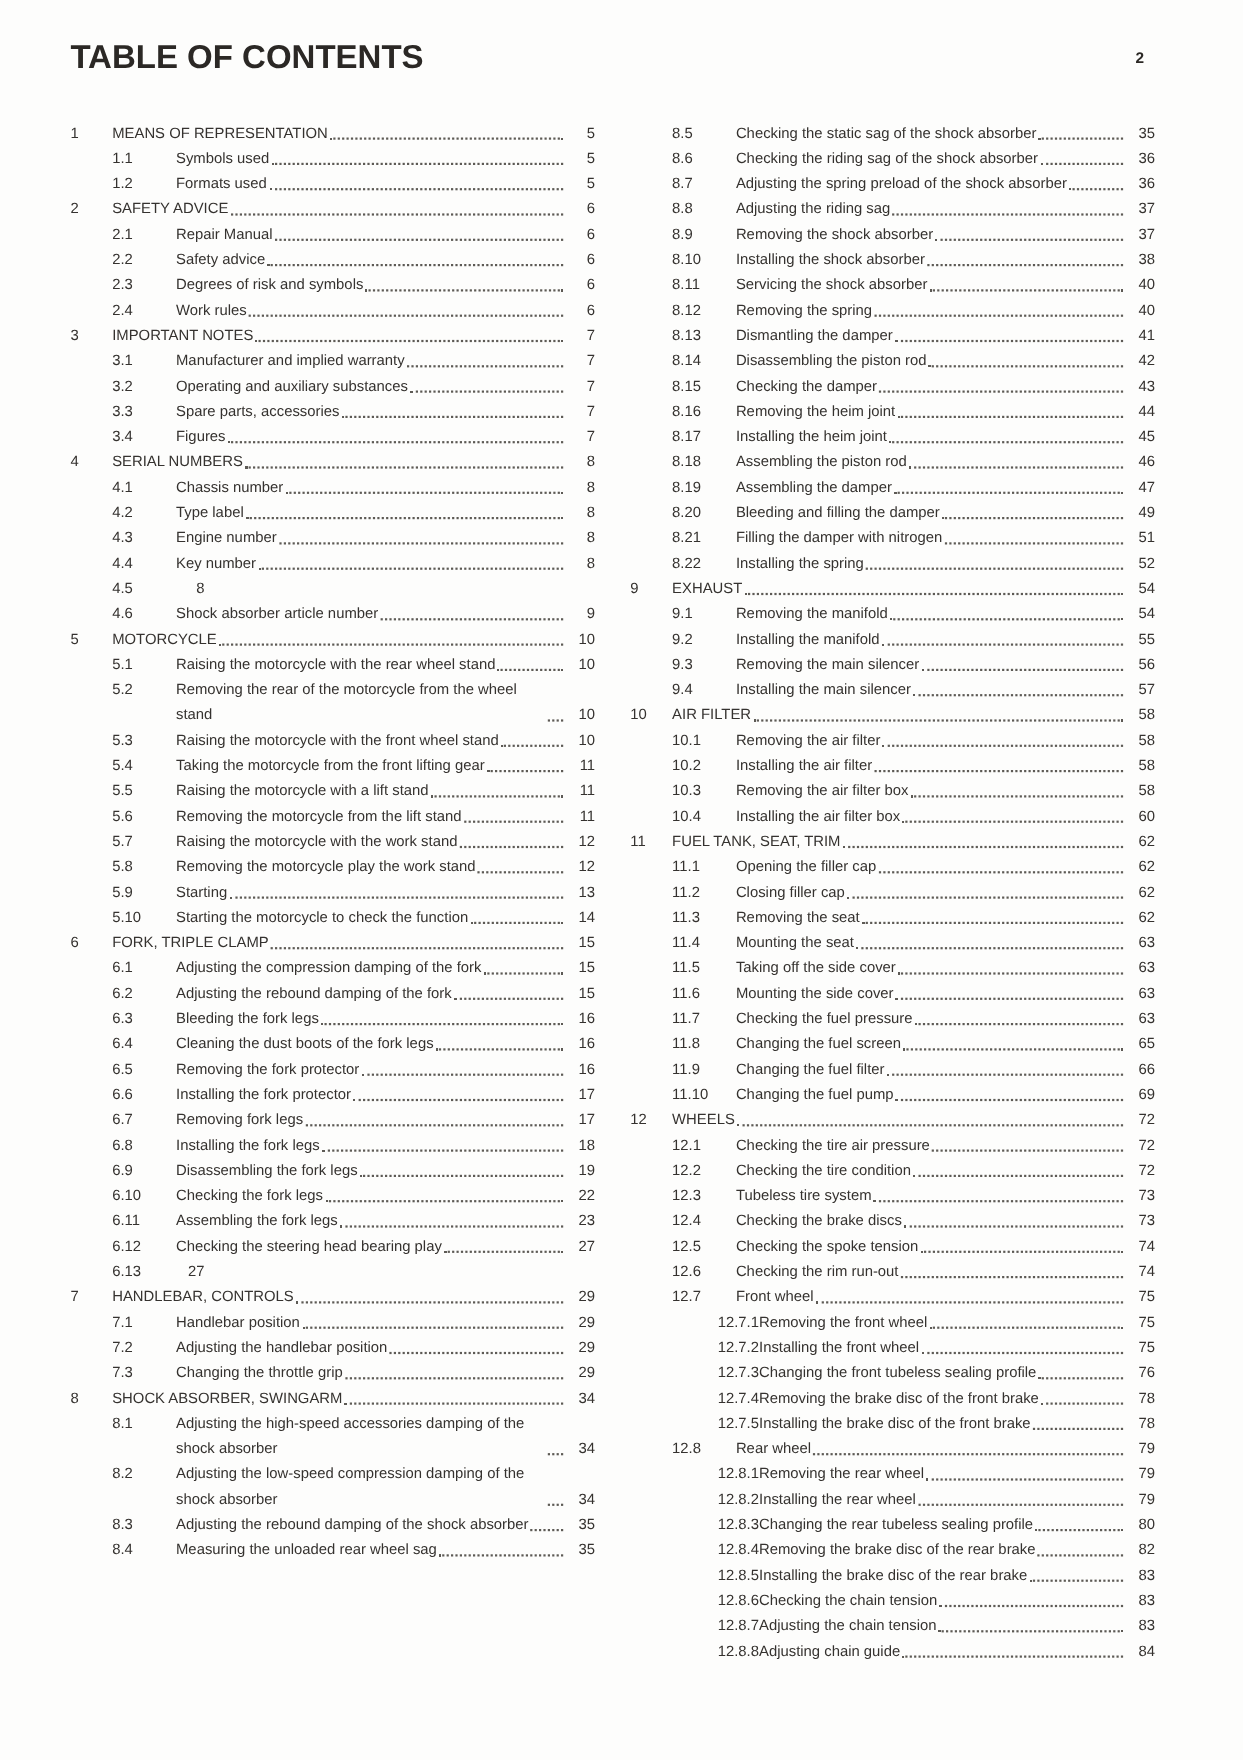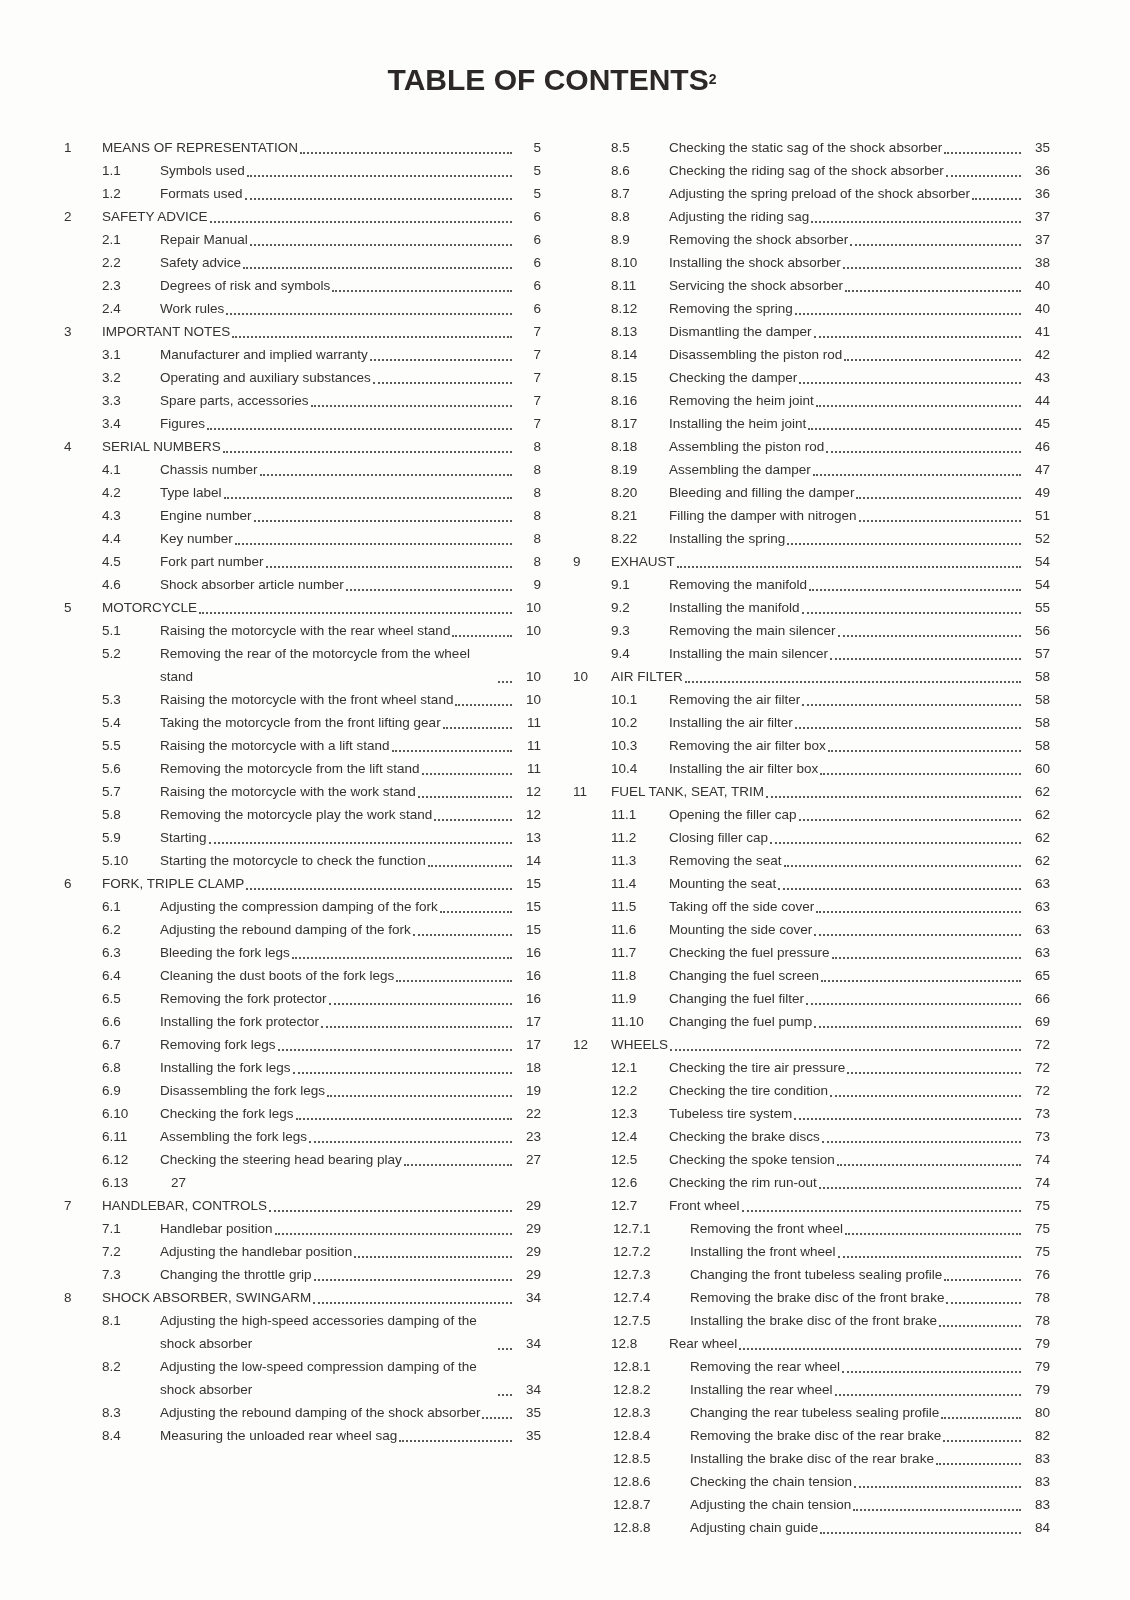--- a/index.html
+++ b/index.html
@@ -12,23 +12,22 @@
     color: #34312e;
     overflow: hidden;
   }
   .page {
     width: 100%;
     height: 100%;
     padding: 36px 80px 20px 64px;
   }
   .header {
     display: flex;
-    justify-content: center;
+    justify-content: space-between;
     align-items: flex-start;
-    margin-top: 27px;
   }
   .doc-title {
     font-size: 30px;
     font-weight: bold;
     letter-spacing: 0px;
     color: #2b2825;
     margin: 0;
     line-height: 1.1;
   }
   .page-num {
@@ -54,21 +53,21 @@
     color: #35322f;
   }
   .toc-row .num {
     flex-shrink: 0;
     align-self: flex-start;
   }
   .level-0 .num { width: 38px; }
   .level-1 { padding-left: 38px; }
   .level-1 .num { width: 58px; }
   .level-2 { padding-left: 40px; }
-  .level-2 .num { width: 77px; }
+  .level-2 .num { width: 77px; text-align: right; }
   .title-wrap {
     flex: 1 1 auto;
     min-width: 0;
     display: flex;
     align-items: flex-end;
   }
   .title { min-width: 0; }
   .dots {
     flex: 1 1 auto;
     min-width: 14px;
@@ -232,24 +231,20 @@
         <div class="toc-row level-1">
           <span class="num">4.4</span>
           <span class="title-wrap">
             <span class="title">Key number</span>
             <span class="dots"></span>
           </span>
           <span class="pg">8</span>
         </div>
         <div class="toc-row level-1">
           <span class="num">4.5</span>
-          <span class="title-wrap">
-            <span class="title">Fork part number</span>
-            <span class="dots"></span>
-          </span>
           <span class="pg">8</span>
         </div>
         <div class="toc-row level-1">
           <span class="num">4.6</span>
           <span class="title-wrap">
             <span class="title">Shock absorber article number</span>
             <span class="dots"></span>
           </span>
           <span class="pg">9</span>
         </div>

